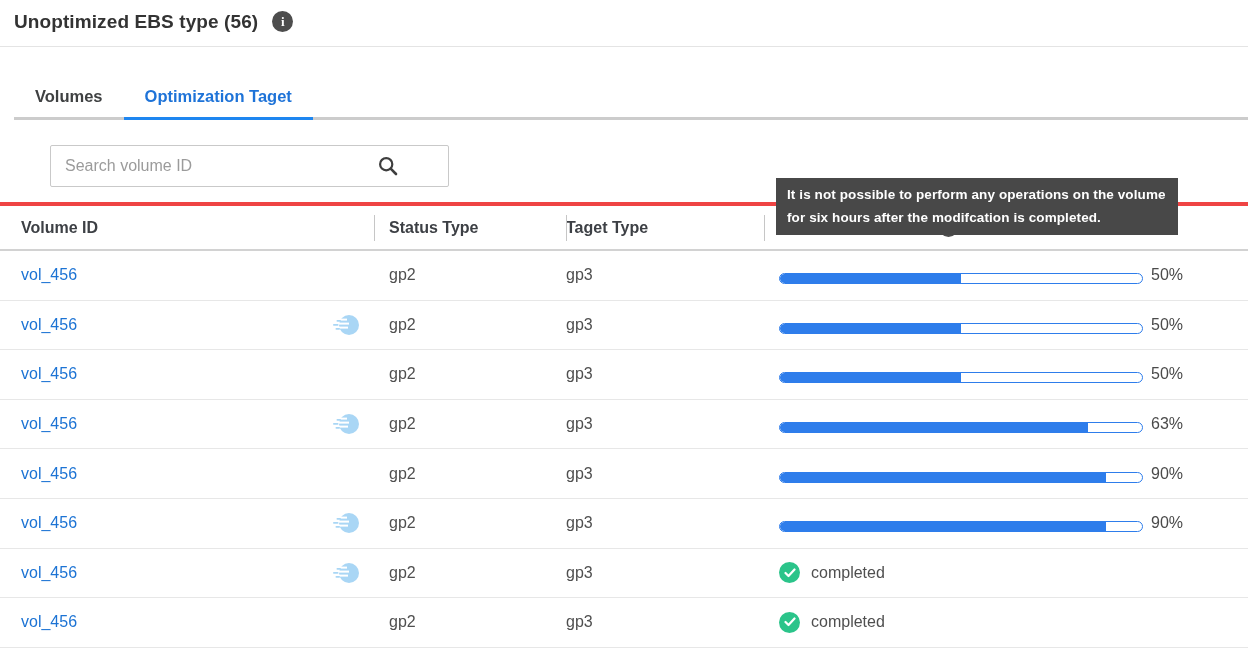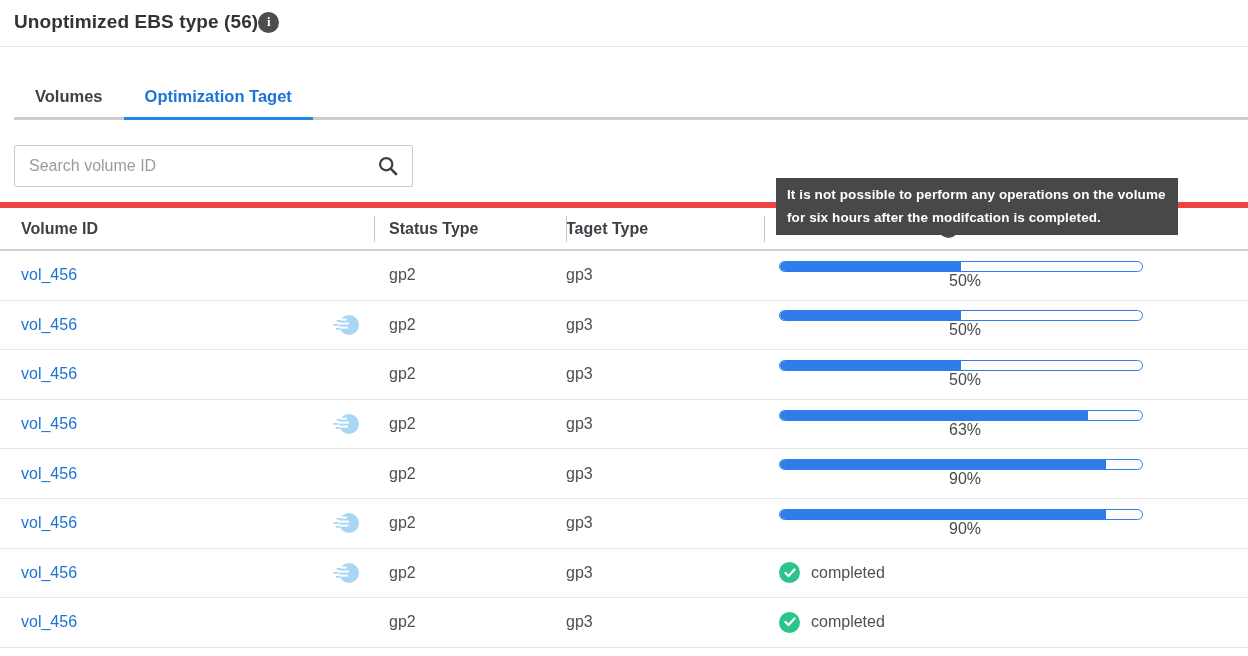--- a/index.html
+++ b/index.html
@@ -1,62 +1,62 @@
 <!DOCTYPE html>
 <html><head>
 <meta charset="utf-8">
 <style>
   * { margin:0; padding:0; box-sizing:border-box; }
   html,body { width:1248px; height:656px; background:#fff; overflow:hidden;
     font-family:"Liberation Sans","DejaVu Sans",sans-serif; }
   body { position:relative; }
 
   
-  .page-header { display:flex; align-items:center; padding:11px 14px 13px 14px;
+  .page-header { display:flex; gap:14px; padding:11px 14px 13px 14px;
     border-bottom:1px solid #e4e4e4; }
   .page-title { font-size:19px; font-weight:700; color:#333; letter-spacing:.1px; }
   .info-badge { width:21px; height:21px; border-radius:50%; background:#4d4d4d; color:#fff;
     font-size:13px; font-weight:700; display:inline-flex; align-items:center; justify-content:center;
     font-family:"Liberation Serif","DejaVu Serif",serif; flex:0 0 auto; }
 
   
   .tabs { display:flex; margin:27px 0 0 14px; border-bottom:3px solid #ccc; }
   .tab { padding:13px 21px 11px 21px; font-size:16.5px; font-weight:700; color:#3f4142;
     cursor:pointer; border-bottom:3px solid transparent; margin-bottom:-3px; }
   .tab.active { color:#1e73d8; border-bottom-color:#1e86f0; }
 
   
   .search-wrap { position:relative; width:399px; margin:25px 0 0 14px; }
   .search-input { width:100%; height:42px; border:1px solid #c9c9c9; border-radius:2px;
     font-size:16px; color:#333; padding:0 44px 0 14px; outline:none;
-    font-family:"Liberation Sans","DejaVu Sans",sans-serif; }
+    font-family:"Liberation Sans","DejaVu Sans",sans-serif;margin-left:36px; }
   .search-input::placeholder { color:#9b9b9b; }
   .search-icon { position:absolute; right:14px; top:10px; width:22px; height:22px; cursor:pointer; }
 
   
   .table { margin-top:15px; }
   .tr { display:flex; align-items:center; }
-  .thead { height:49px; border-top:6px solid #ef4444; border-bottom:2px solid #d2d2d2;
+  .thead { height:49px; border-top:4px solid #ef4444; border-bottom:2px solid #d2d2d2;
     font-size:16px; font-weight:700; color:#3d4045; }
   .row { height:49.6px; border-bottom:1px solid #e7e7e7; font-size:16px; color:#4f4f4f; }
   .c1 { width:374px; padding-left:21px; display:flex; align-items:center; }
   .c2 { width:192px; padding-left:15px; }
   .c3 { width:198px; }
   .c4 { flex:1; padding-left:15px; display:flex; align-items:center; }
   .thead .c2,.thead .c3,.thead .c4 { position:relative; }
   .thead .c2::before,.thead .c3::before,.thead .c4::before { content:""; position:absolute;
     left:0; top:50%; transform:translateY(-50%); width:1px; height:26px; background:#c6c6c6; }
   .thead .c4 { gap:12px; }
   .thead .info-badge { width:19px; height:19px; font-size:12px; }
 
   .vol-link { color:#1c73d4; text-decoration:none; font-size:16px; cursor:pointer;text-align:right; }
   .fast-icon { margin-left:auto; margin-right:14px; width:28px; height:26px; }
 
   
-  .progress-group { display:flex; align-items:center;flex-direction:column; }
+  .progress-group { display:flex; align-items:flex-end; }
   .progress-track { width:364px; height:11px; border:1.6px solid #2e7deb; border-radius:6px;
     background:#fff; overflow:hidden; }
   .progress-fill { height:100%; background:#2e7deb; border-radius:4px 0 0 4px; }
   .progress-label { margin-left:8px; font-size:16px; color:#4a4a4a; }
 
   
   .completed-group { display:flex; align-items:center; gap:11px; }
   .check-circle { width:21px; height:21px; border-radius:50%; background:#2bc48a;
     display:inline-flex; align-items:center; justify-content:center; }
 

